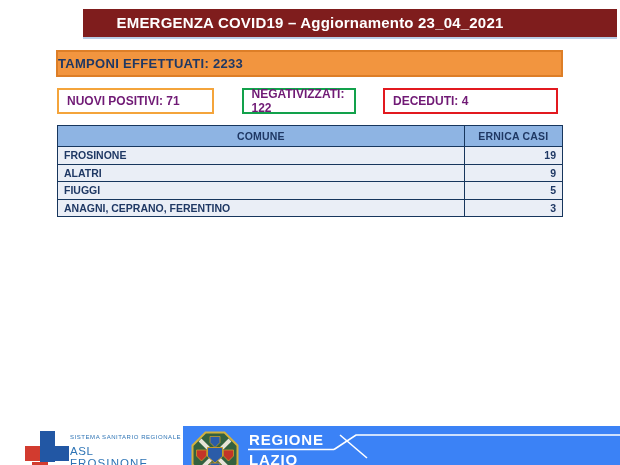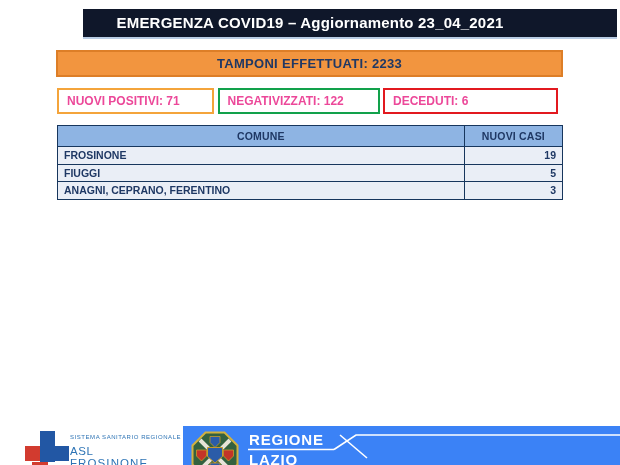--- a/index.html
+++ b/index.html
@@ -2,46 +2,46 @@
 <html><head>
 <meta charset="utf-8">
 <style>
   * { margin:0; padding:0; box-sizing:border-box; }
   body { width:620px; height:465px; background:#ffffff; font-family:"Liberation Sans", sans-serif; }
   .page { position:relative; width:620px; height:465px; background:#ffffff; overflow:hidden; }
 
   
   .title-bar {
     position:absolute; left:83px; top:9px; width:534px; height:30px;
-    background:#0f172a; border-bottom:2px solid #B8CCE4;
+    background:#7f1d1d; border-bottom:2px solid #B8CCE4;
     color:#ffffff; font-weight:bold; font-size:15px;
     text-align:center; line-height:28px; padding-right:80px;
     letter-spacing:0.2px;
   }
 
   
   .banner {
     position:absolute; left:56px; top:50px; width:507px; height:27px;
     background:#F2953F; border:2px solid #DD7E27;
     color:#1F3864; font-weight:bold; font-size:13px;
-    text-align:center; line-height:23px; letter-spacing:0.3px;
+    line-height:23px; letter-spacing:0.3px;
   }
 
   
   .stats-row {
     position:absolute; left:57px; top:88px; width:501px; height:26px;
     display:flex; justify-content:space-between;
   }
   .stat-box {
     background:#ffffff; border:2px solid #999;
-    color:#ec4899; font-weight:bold; font-size:12px;
+    color:#701a75; font-weight:bold; font-size:12px;
     display:flex; align-items:center; padding-left:8px; height:26px;
   }
   .stat-box.s0 { width:157px; }
-  .stat-box.s1 { width:162px; }
+  .stat-box.s1 { width:114px; }
   .stat-box.s2 { width:175px; }
 
   
   table.cases-table {
     position:absolute; left:57px; top:125px; width:506px;
     border-collapse:collapse; table-layout:fixed;
   }
   .cases-table th, .cases-table td {
     border:1px solid #17365D; color:#1F3864;
   }
@@ -93,35 +93,39 @@
   </div>
 
   <div class="stats-row">
     <div class="stat-box s0" style="border-color: rgb(244, 164, 59);">
       <span>NUOVI POSITIVI: 71</span>
     </div>
     <div class="stat-box s1" style="border-color: rgb(18, 161, 75);">
       <span>NEGATIVIZZATI: 122</span>
     </div>
     <div class="stat-box s2" style="border-color: rgb(226, 25, 31);">
-      <span>DECEDUTI: 6</span>
+      <span>DECEDUTI: 4</span>
     </div>
   </div>
 
   <table class="cases-table">
     <thead>
       <tr>
         <th class="col-comune">COMUNE</th>
-        <th class="col-casi">NUOVI CASI</th>
+        <th class="col-casi">ERNICA CASI</th>
       </tr>
     </thead>
     <tbody>
       <tr>
         <td>FROSINONE</td>
         <td class="num">19</td>
+      </tr>
+      <tr>
+        <td>ALATRI</td>
+        <td class="num">9</td>
       </tr>
       <tr>
         <td>FIUGGI</td>
         <td class="num">5</td>
       </tr>
       <tr>
         <td>ANAGNI, CEPRANO, FERENTINO</td>
         <td class="num">3</td>
       </tr>
     </tbody>

